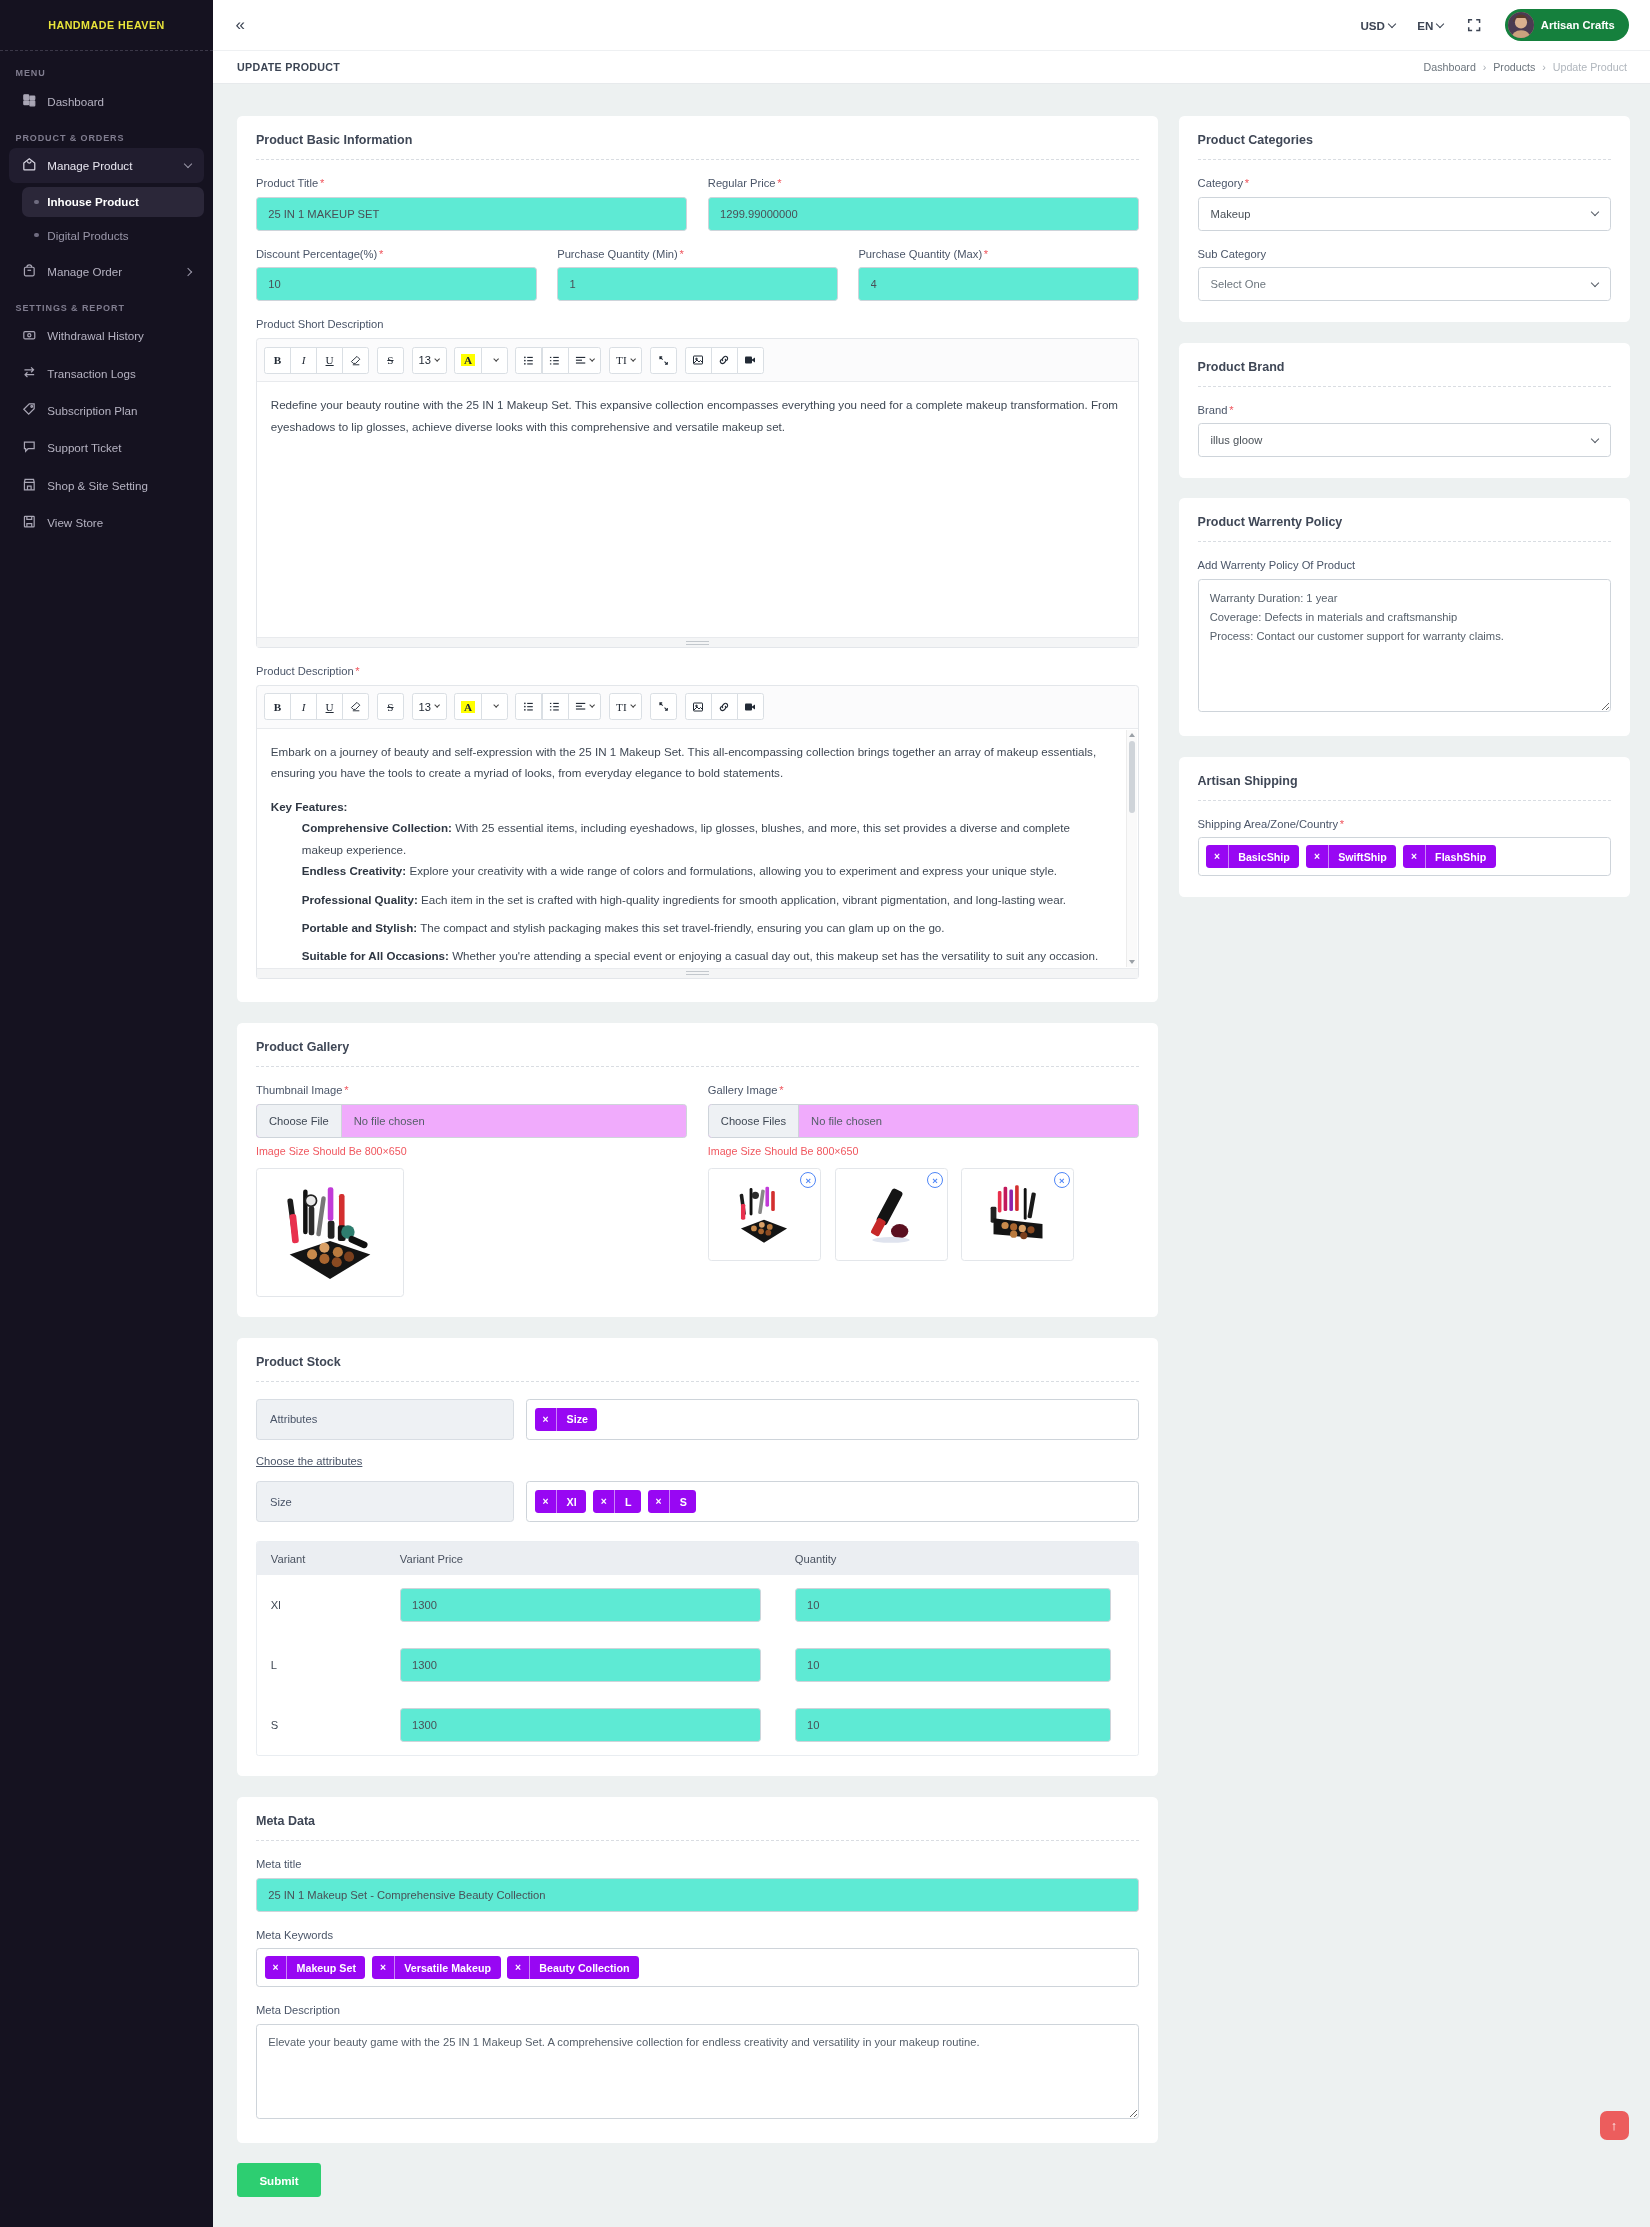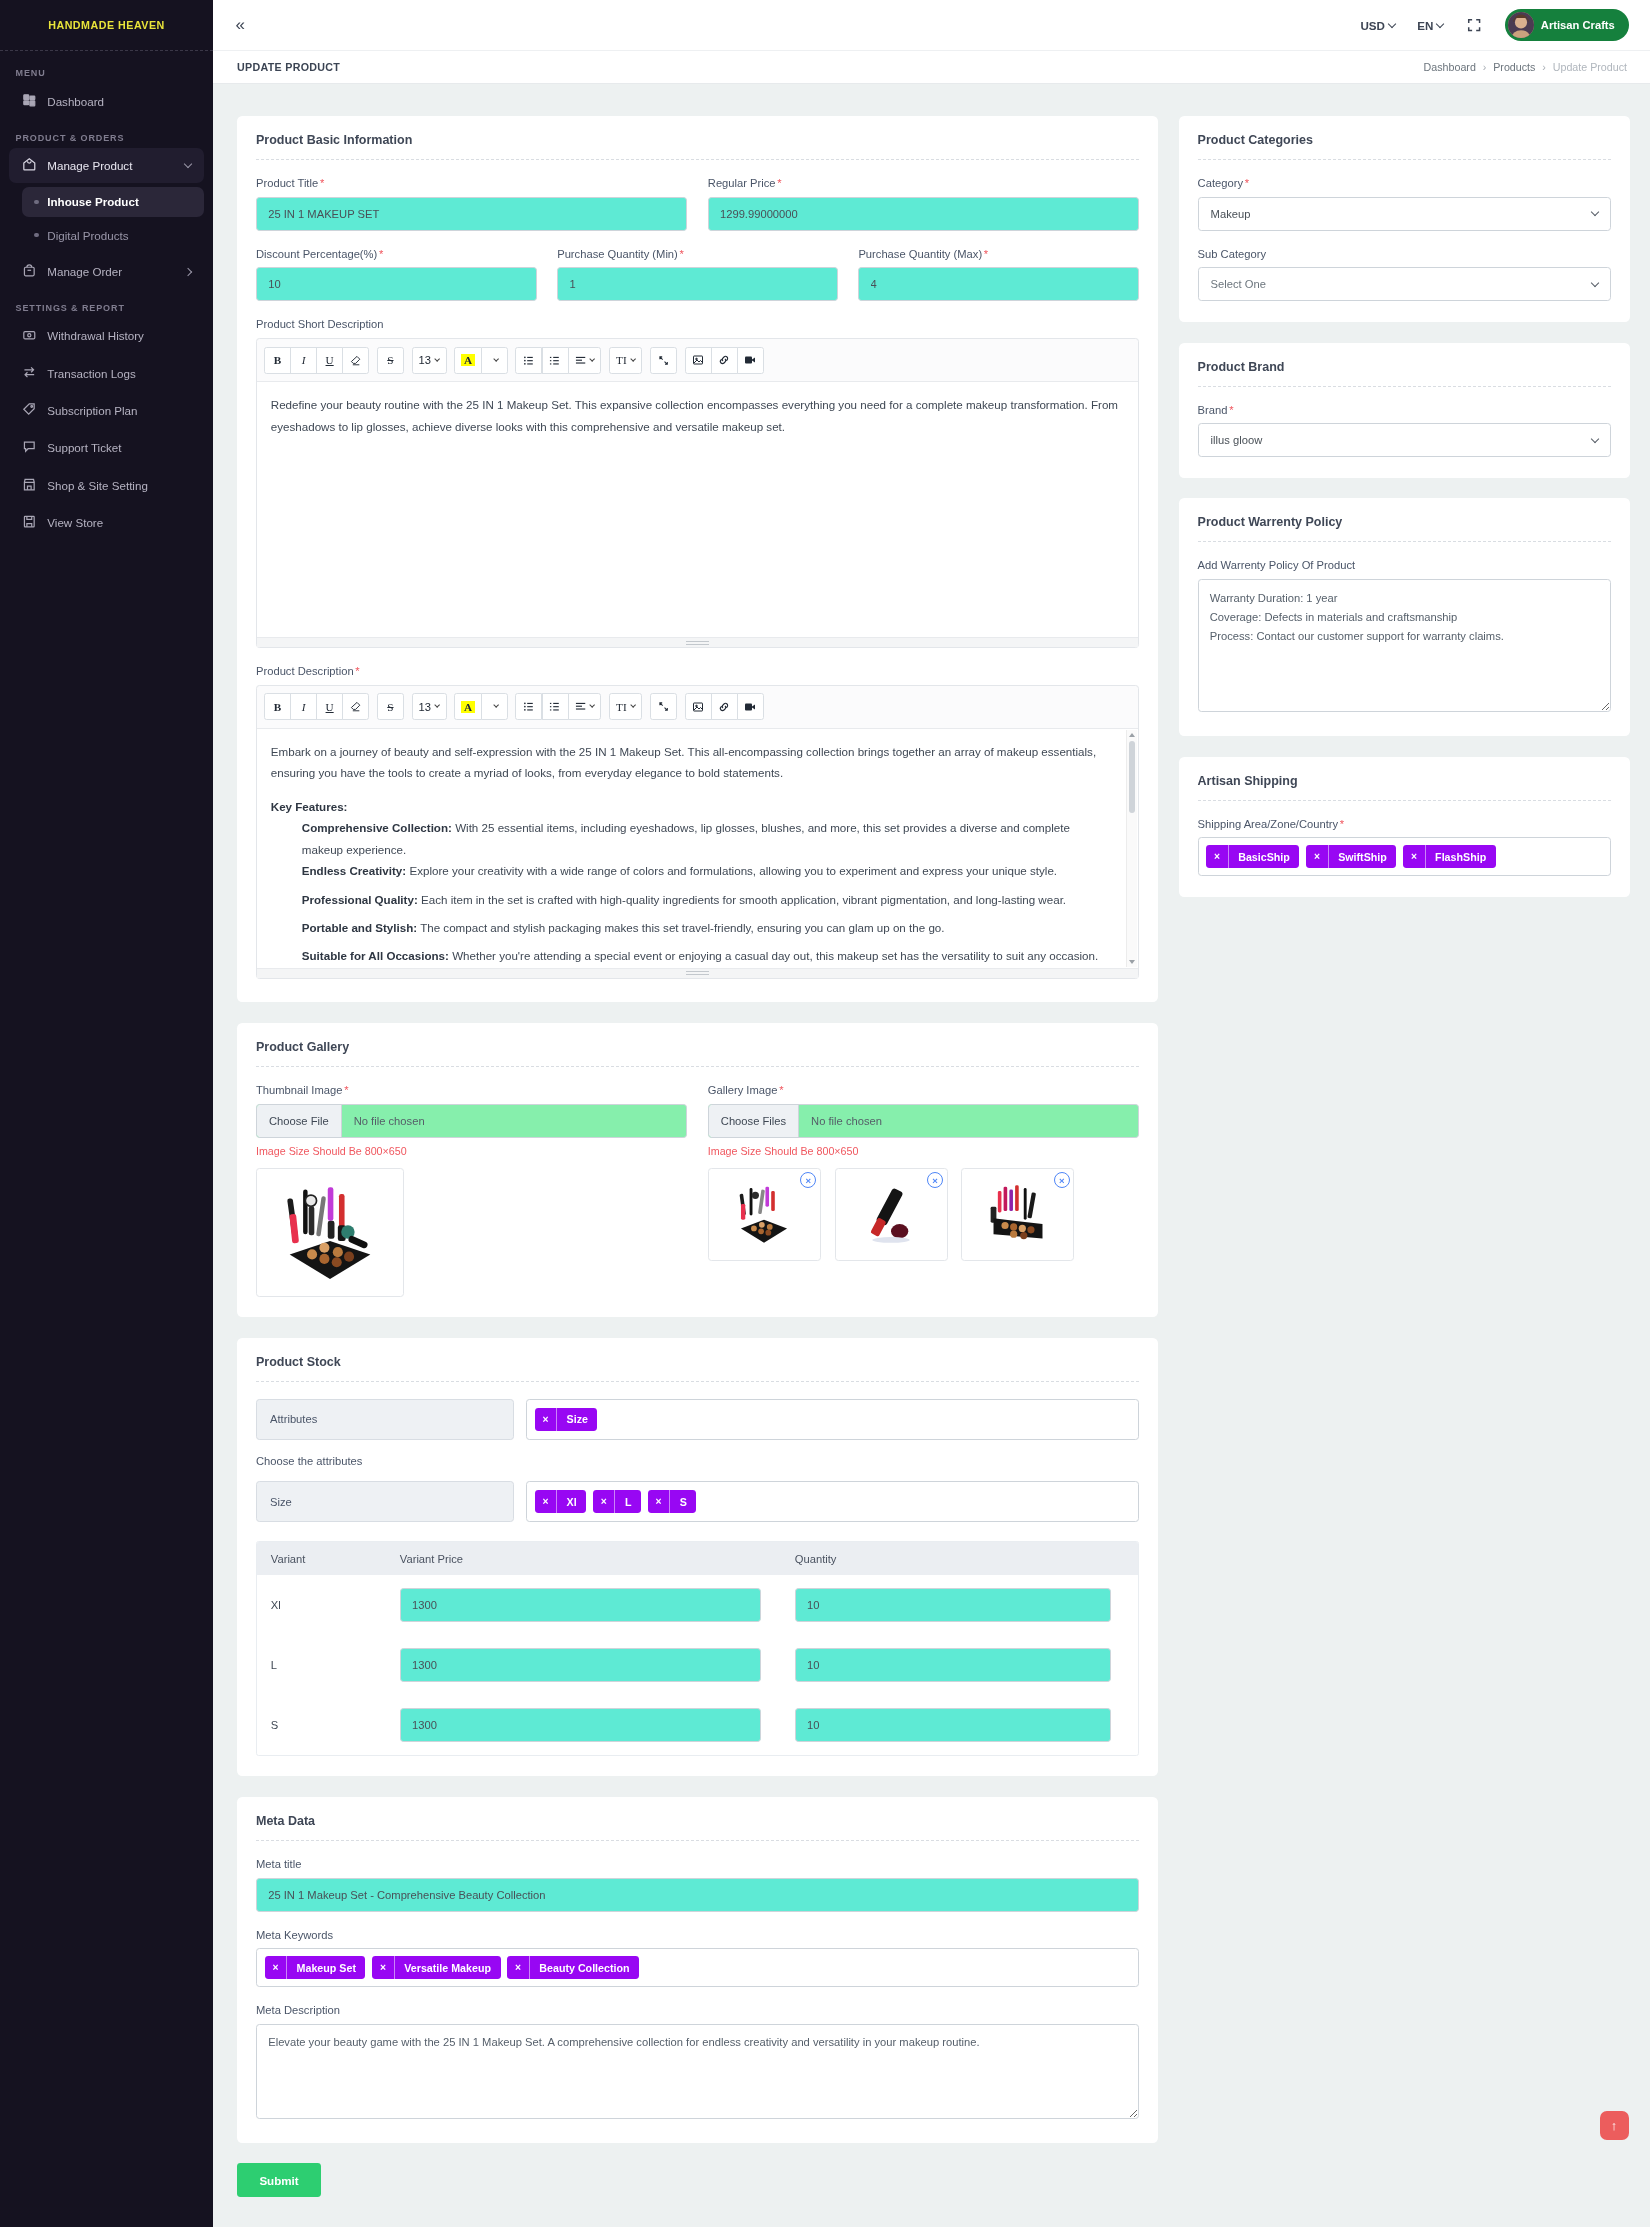--- a/index.html
+++ b/index.html
@@ -84,34 +84,34 @@
   .fs-down { border-top:4.3px solid #9aa0a6; margin-top:auto; }
   .fs-thumb { width:6px; height:72px; background:#cfd4d9; border-radius:3.4px; }
 
   
   .tagbox { min-height:38px; border:0.9px solid #ced4da; border-radius:3.4px; padding:6.9px 7.7px; display:flex; gap:6.9px; flex-wrap:wrap; align-items:center; background:#fff; }
   .tag { display:inline-flex; align-items:center; background:#9807f3; color:#fff; border-radius:3.4px; height:23px; font-size:10.7px; font-weight:700; overflow:hidden; }
   .tag-x { background:transparent; border:none; color:#fff; font-size:10.3px; font-weight:700; padding:0 7.7px; border-right:0.9px solid rgba(255,255,255,.5); cursor:pointer; height:100%; }
   .tag-lbl { padding:0 9.5px; }
 
   
-  .filebox { display:flex; height:34px; border:0.9px solid #ced4da; border-radius:3.4px; overflow:hidden; background:#86efac; cursor:pointer; }
+  .filebox { display:flex; height:34px; border:0.9px solid #ced4da; border-radius:3.4px; overflow:hidden; background:#f0abfc; cursor:pointer; }
   .filebox .btn { background:#eef1f4; border-right:0.9px solid #ced4da; display:flex; align-items:center; padding:0 12px; font-size:11.2px; color:#3f4854; }
   .filebox .txt { display:flex; align-items:center; padding:0 12px; font-size:11.2px; color:#555e68; }
   .note { color:#f0575f; font-size:10.7px; margin-top:7.7px; }
   .thumb-frame { margin-top:10.3px; width:148px; height:129px; border:0.9px solid #e3e6ea; border-radius:3.4px; background:#fff; display:flex; align-items:center; justify-content:center; }
   .gal-row { margin-top:10.3px; display:flex; gap:13.8px; }
   .gal-item { width:113px; height:93px; border:0.9px solid #e3e6ea; border-radius:3.4px; background:#fff; position:relative; display:flex; align-items:center; justify-content:center; }
   .rm { position:absolute; top:3.4px; right:3.4px; width:16.3px; height:16.3px; border-radius:50%; border:1.3px solid #4f86f7; color:#4f86f7; background:#fff; font-size:9.5px; font-weight:700; display:flex; align-items:center; justify-content:center; cursor:pointer; line-height:1; }
 
   
   .attr-row { display:flex; gap:12px; margin-bottom:15.5px; }
   .ghostbox { width:258px; height:41px; background:#eef1f4; border:0.9px solid #d8dde3; border-radius:3.4px; display:flex; align-items:center; padding:0 13px; font-size:11.2px; color:#4a5568; flex:0 0 auto; }
   .attr-row .tagbox { flex:1; min-height:41px; }
-  .hint { font-size:11.2px; color:#4a5568; margin:3.4px 0 13.8px 0; }
+  .hint { font-size:11.2px; color:#4a5568; margin:3.4px 0 13.8px 0;text-decoration:underline; }
   .vtable { margin-top:19px; border:0.9px solid #e9edf1; border-radius:2.6px; overflow:hidden; }
   .vhead { display:grid; grid-template-columns:129px 395px 1fr; background:#ebeef2; padding:10.3px 13.8px; font-size:11.2px; color:#4a5260; }
   .vrow { display:grid; grid-template-columns:129px 395px 1fr; padding:13px 13.8px; align-items:center; font-size:11.2px; color:#3f4854; }
   .vrow .inp { width:361px; }
   .vrow .inp.qty { width:96%; }
 
   
   .submit-btn { background:#2dce71; color:#fff; border:none; border-radius:3.4px; padding:10.3px 22.4px; font-size:11.6px; font-weight:700; cursor:pointer; margin:0 0 26px 0; font-family:"Liberation Sans", sans-serif; }
   textarea.ta { width:100%; border:0.9px solid #ced4da; border-radius:3.4px; padding:8.6px 11.2px; font-size:11.2px; color:#56606b; line-height:1.7; resize:both; font-family:"Liberation Sans", sans-serif; }
   .scroll-top { position:absolute; right:22.4px; top:2111px; width:29px; height:29px; background:#ec5d5d; border:none; border-radius:6.9px; color:#fff; font-size:13px; cursor:pointer; }

